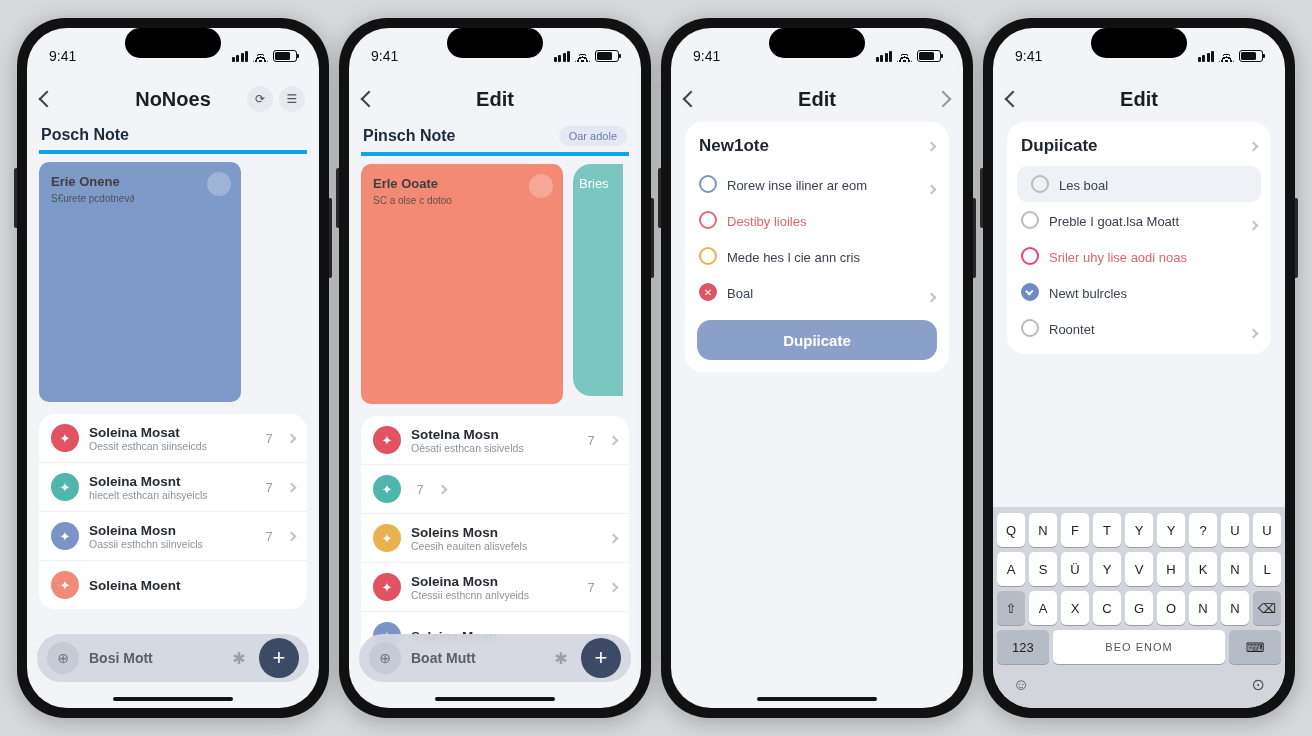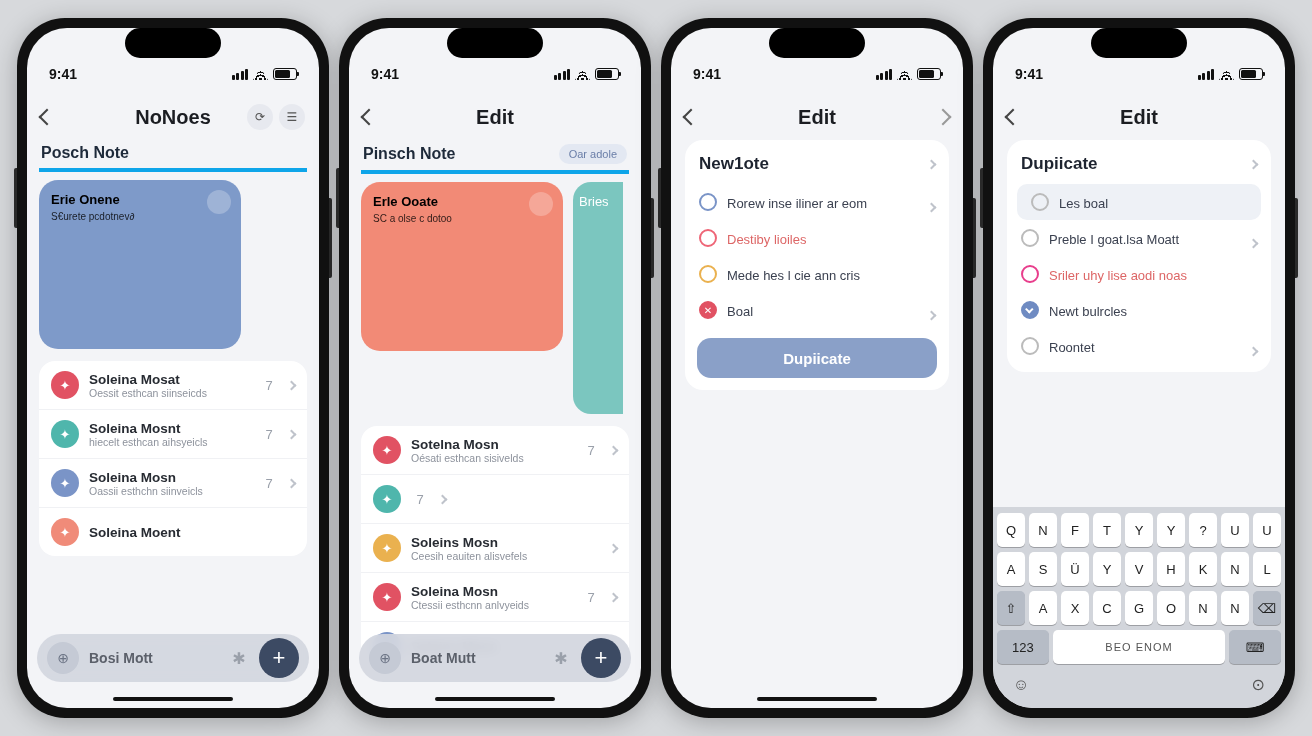--- a/index.html
+++ b/index.html
@@ -5,21 +5,21 @@
   * { box-sizing: border-box; margin: 0; padding: 0; font-family: -apple-system, "SF Pro Text", "Helvetica Neue", Arial, sans-serif; -webkit-font-smoothing: antialiased; }
   body { background: #d7d9dc; width: 1312px; height: 736px; display: flex; gap: 10px; align-items: center; justify-content: center; }
 
   .phone { width: 312px; height: 700px; background: #111; border-radius: 48px; padding: 10px; box-shadow: 0 4px 24px rgba(0,0,0,.25); position: relative; }
   .phone::before, .phone::after { content:""; position:absolute; background:#2a2a2a; }
   .phone::before { left:-3px; top:150px; width:3px; height:60px; border-radius:2px 0 0 2px; }
   .phone::after  { right:-3px; top:180px; width:3px; height:80px; border-radius:0 2px 2px 0; }
   .screen { width: 100%; height: 100%; background: #f3f4f7; border-radius: 40px; overflow: hidden; position: relative; display:flex; flex-direction:column; }
   .island { position: absolute; top: 10px; left: 50%; transform: translateX(-50%); width: 96px; height: 30px; background: #000; border-radius: 20px; z-index: 20; }
 
-  .status { height: 48px; display: flex; align-items: center; justify-content: space-between; padding: 8px 22px 0; font-size: 14px; font-weight: 700; color:#111;margin-top:18px; }
+  .status { height: 48px; display: flex; align-items: center; justify-content: space-between; padding: 8px 22px 0; font-size: 14px; font-weight: 400; color:#111; }
   .sigs { display:flex; align-items:center; gap:5px; }
   .bars { display:inline-flex; align-items:flex-end; gap:1.5px; }
   .bars i { width:3px; background:#111; border-radius:1px; display:block; }
   .b1{height:5px}.b2{height:7px}.b3{height:9px}.b4{height:11px}
   .wifi { width:15px; height:12px; position:relative; }
   .wifi::before{content:"";position:absolute;inset:0;background:
     radial-gradient(circle at 50% 100%, #111 2px, transparent 2px),
     radial-gradient(circle at 50% 100%, transparent 4px, #111 4px, #111 5.5px, transparent 5.5px),
     radial-gradient(circle at 50% 100%, transparent 7px, #111 7px, #111 8.5px, transparent 8.5px);
     clip-path: polygon(0 100%, 50% 0, 100% 100%);}
@@ -33,21 +33,21 @@
   .nav-title { font-size: 20px; font-weight: 600; color:#1b1d22; }
   .chev-back { width:12px; height:12px; border-left:2.5px solid #444; border-bottom:2.5px solid #444; transform: rotate(45deg); }
   .chev-fwd  { width:12px; height:12px; border-right:2.5px solid #999; border-top:2.5px solid #999; transform: rotate(45deg); }
   .circ-btn { width:26px; height:26px; border-radius:50%; background:#e7e9ef; display:flex; align-items:center; justify-content:center; font-size:12px; color:#555; }
 
   .content { flex:1; overflow:hidden; padding: 0 12px; }
   .posch { font-size: 16px; font-weight:600; color:#1e2a3a; padding: 4px 2px 6px; border-bottom:4px solid #0ea5e9; margin-bottom:8px; display:flex; align-items:center; justify-content:space-between;}
   .posch .chip { font-size:11px; font-weight:500; color:#6a7ea8; background:#e3e8f2; padding:4px 10px; border-radius:12px; }
 
   .cards { display:flex; gap:10px; }
-  .card { width: 202px; height: 169px; border-radius: 19px; padding: 12px; color:#000000; position:relative; flex-shrink:0; }
+  .card { width: 202px; height: 240px; border-radius: 10px; padding: 12px; color:#404040; position:relative; flex-shrink:0; }
   .peek { width: 50px; height: 232px; border-radius: 18px 0 0 18px; padding:12px 6px; color:#6b6f78; font-size:13px; font-weight:500; }
   .card.blue { background:#7e9ac9; }
   .card.coral { background:#f28a76; }
   .peek.grey { background:#e7e9ef; }
   .peek.teal { background:#7bc6bf; color:#fff; }
   .card .pin { position:absolute; top:10px; right:10px; width:24px; height:24px; border-radius:50%; background:rgba(255,255,255,.25); }
   .card .ct { font-size:13px; font-weight:600; }
   .card .cs { font-size:10px; opacity:.8; margin-top:4px; }
 
   .list { background:#fff; border-radius:16px; margin-top:12px; overflow:hidden; }

